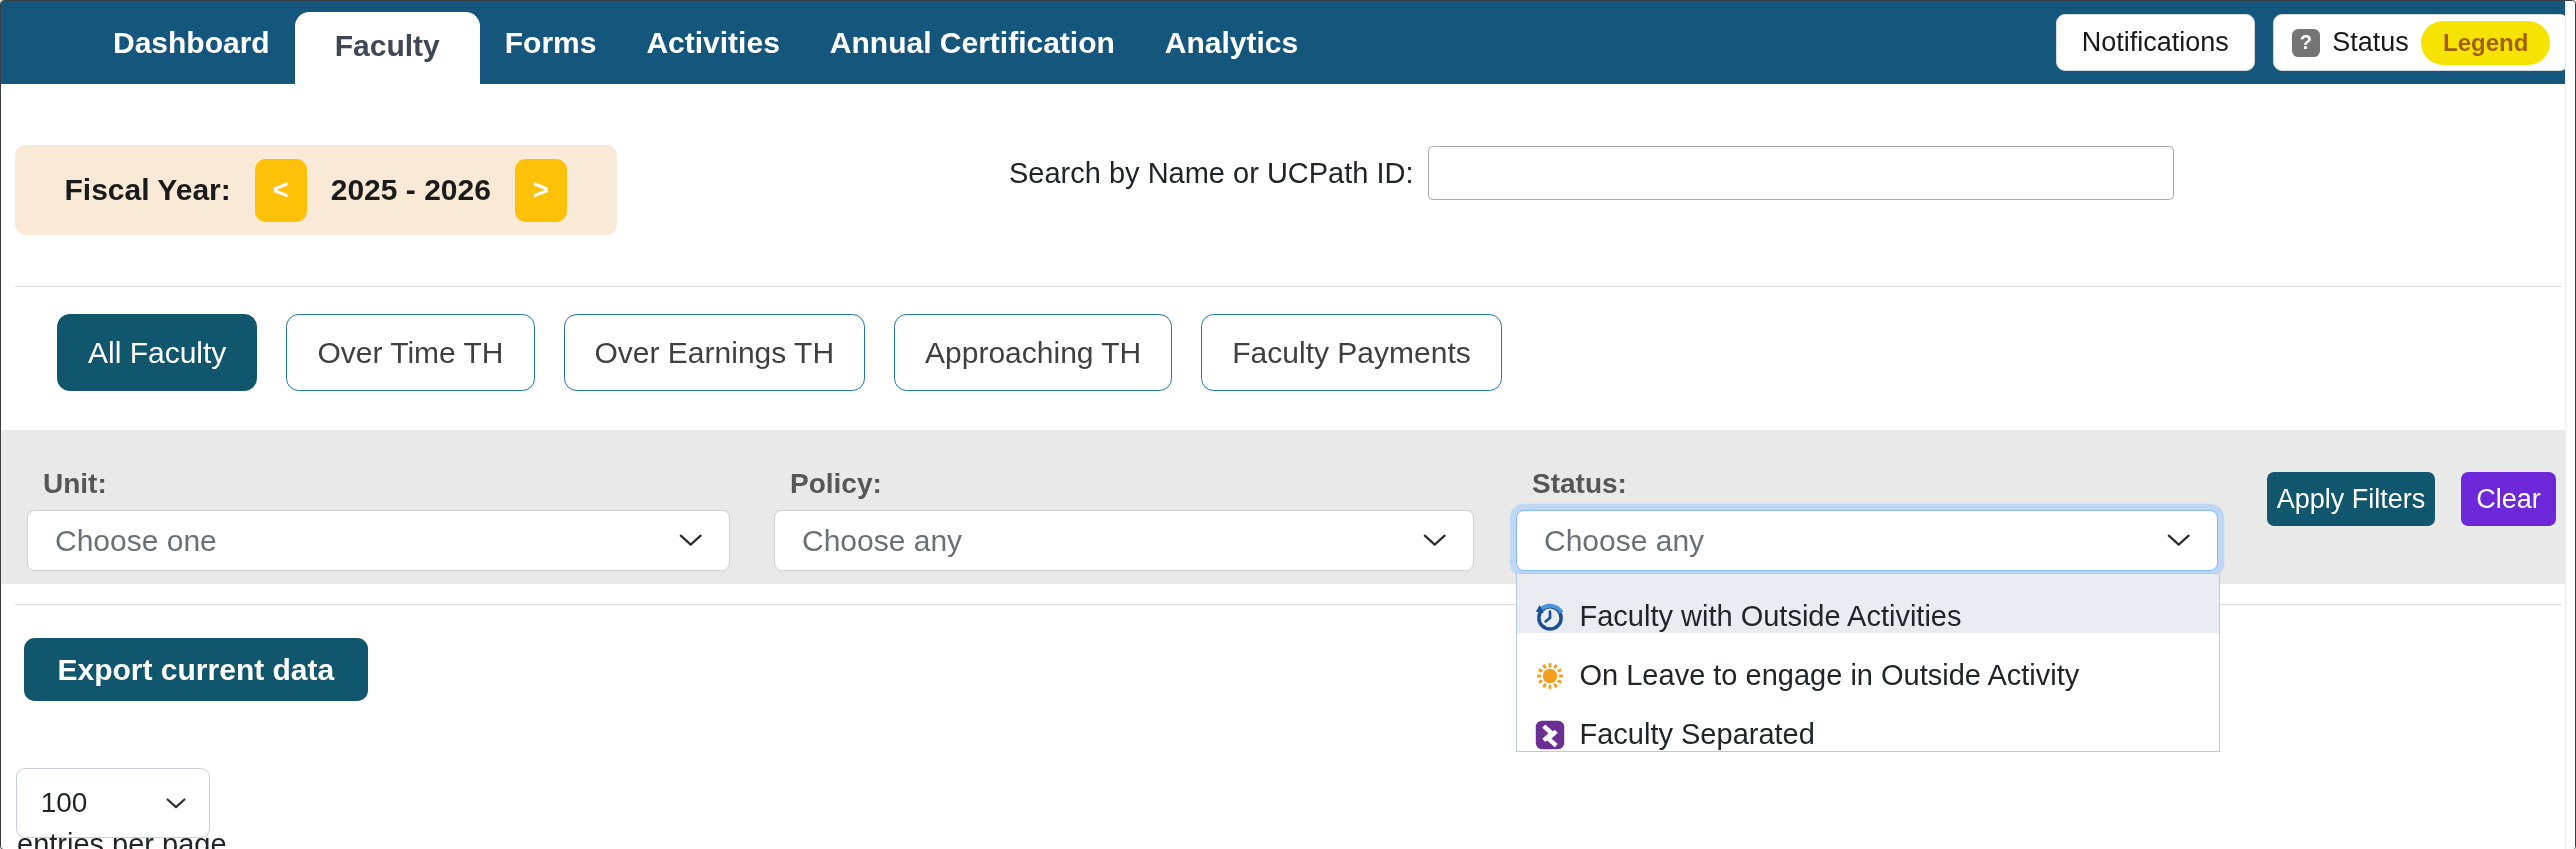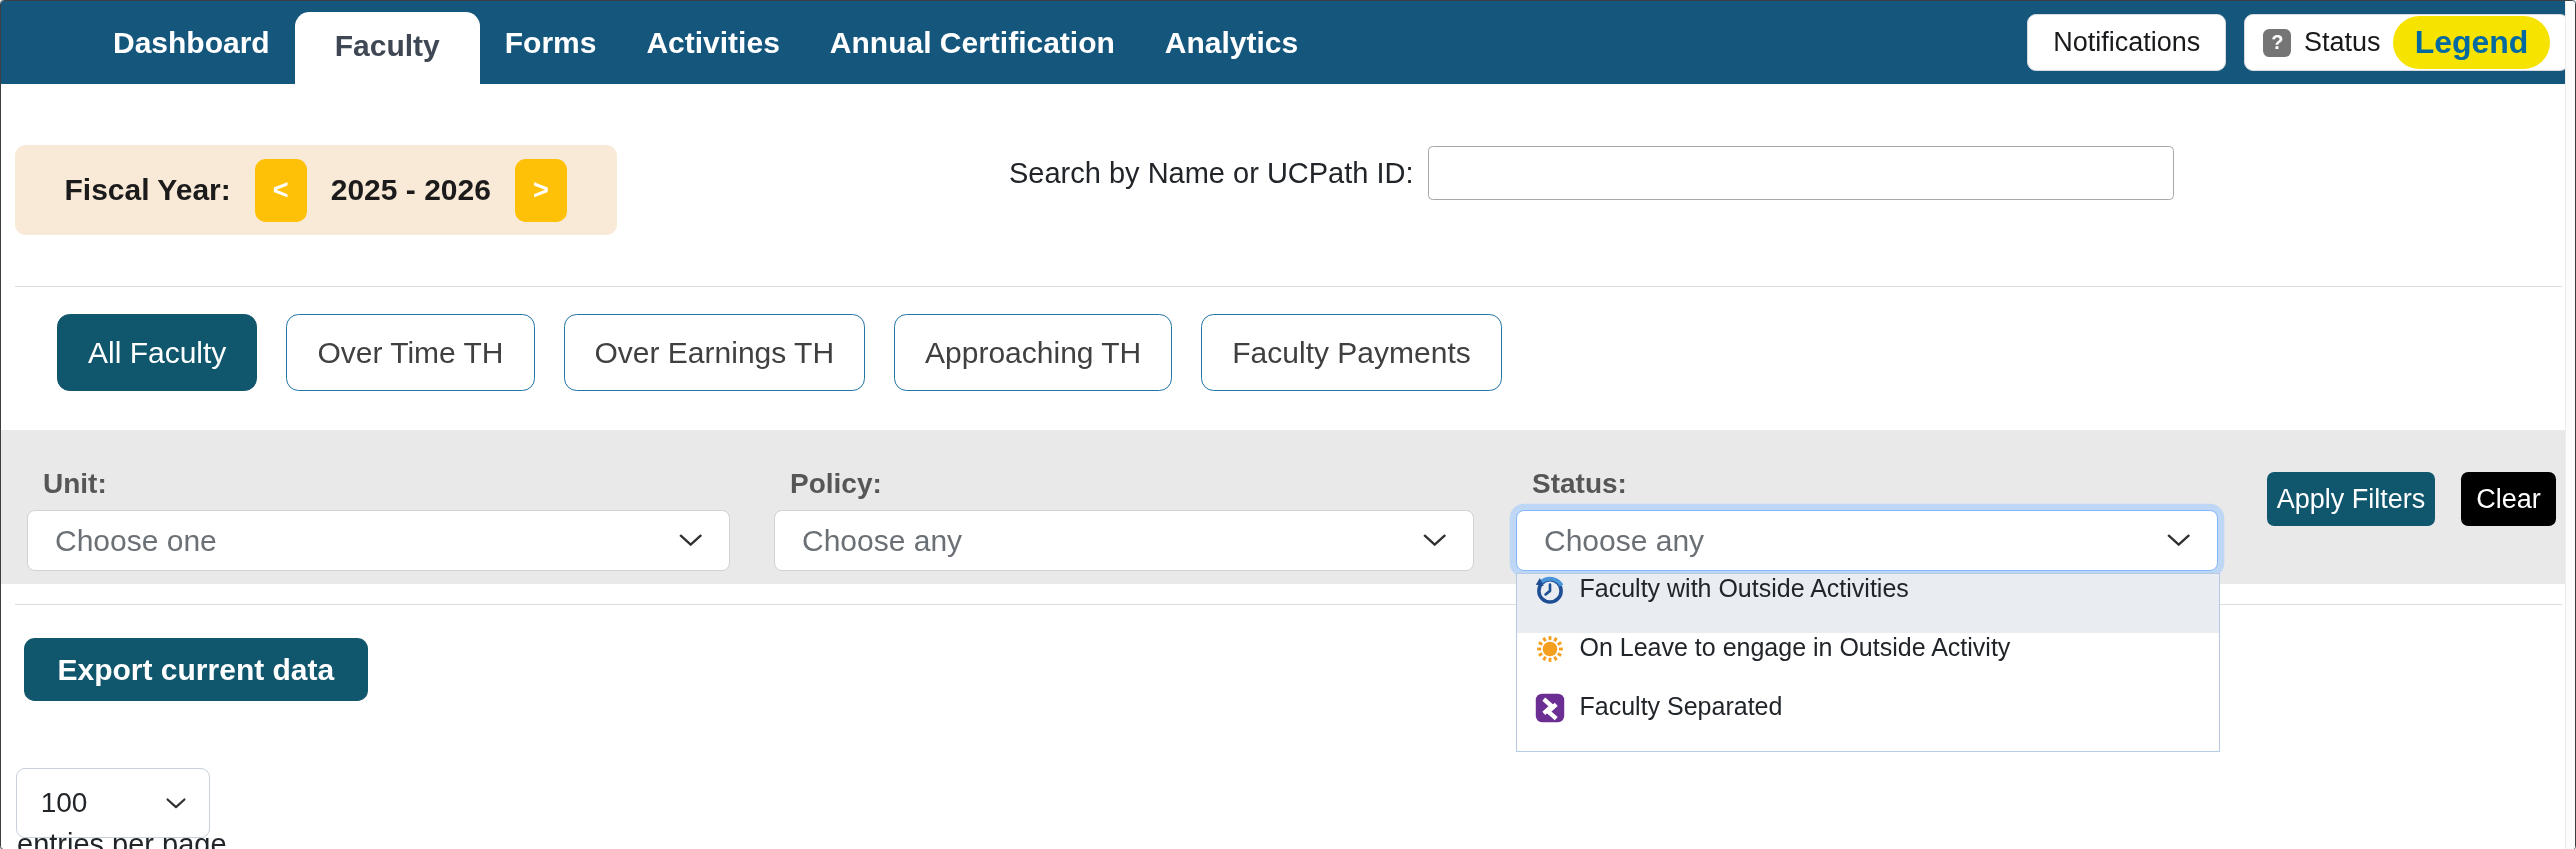--- a/index.html
+++ b/index.html
@@ -17,21 +17,21 @@
              padding:0 25px; white-space:nowrap; cursor:pointer; }
   .nav-tab.active { background:#ffffff; color:#3e4753; margin-top:10.8px; height:79px;
                     line-height:68px; border-radius:14.4px 14.4px 0 0; padding:0 40px;text-align:right; }
   .nav-right { margin-left:auto; display:flex; align-items:center; gap:18px; padding-right:6px; }
   .btn-white { background:#ffffff; border:0.9px solid #d6dadd; border-radius:9px; height:57px;
                display:flex; align-items:center; padding:0 25px; font-size:27px; color:#17191b;
                cursor:pointer; }
   .status-btn { gap:12.6px; padding:0 18px; }
   .help-ico { width:28px; height:28px; background:#757575; border-radius:6.3px; color:#ffffff;
               font-weight:bold; font-size:20px; display:flex; align-items:center; justify-content:center; }
-  .legend-pill { background:#f7e300; color:#0369a1; font-weight:bold; font-size:32px;
+  .legend-pill { background:#f7e300; color:#a16207; font-weight:bold; font-size:24px;
                  border-radius:899px; padding:8px 21.6px; }
 
   
   .fiscal { position:absolute; left:13.5px; top:144px; height:90px; background:#f9e9d7;
             border-radius:10.8px; display:flex; align-items:center; gap:24px; padding:0 50px; }
   .fiscal-label, .fiscal-year { font-weight:bold; font-size:30px; color:#1b1b1b; white-space:nowrap; }
   .yr-btn { width:52px; height:63px; background:#ffc107; border:none; border-radius:10.8px;
             color:#ffffff; font-weight:bold; font-size:27px; display:flex; align-items:center;
             justify-content:center; cursor:pointer; }
 
@@ -60,27 +60,27 @@
              border:0.9px solid #d2d2d2; border-radius:8px; display:flex; align-items:center;
              justify-content:space-between; padding:0 27px; font-size:30px; color:#6a7075;
              cursor:pointer; }
   .fselect.focused { border:0.9px solid #86b7fe; box-shadow:0 0 0 6.3px #bed7f5; }
   .g-unit   { left:26px;   width:703px; }
   .g-policy { left:773px;  width:700px; }
   .g-status { left:1515px; width:702px; }
   .band-btn { position:absolute; top:42px; height:54px; border:none; border-radius:7.2px;
               color:#ffffff; font-size:27px; cursor:pointer; }
   .apply-btn { left:2266px; width:168px; background:#10566c; }
-  .clear-btn { left:2460px; width:95px; background:#000000; }
+  .clear-btn { left:2460px; width:95px; background:#6d28d9; }
 
   
   .dropdown-menu { position:absolute; left:1515px; top:572px; width:704px; background:#ffffff;
                    border:0.9px solid #b5cbe4; z-index:40; }
-  .dd-item { height:59px; display:flex; align-items:flex-start; gap:13.5px; padding:0 17px;
-             font-size:25px; color:#212529; cursor:pointer; white-space:nowrap; }
+  .dd-item { height:59px; display:flex; align-items:flex-end; gap:13.5px; padding:0 17px;
+             font-size:29px; color:#212529; cursor:pointer; white-space:nowrap; }
   .dd-item.highlighted { background:#e9edf1; }
   .dd-ico { width:32px; height:32px; flex:0 0 32px; }
 
   
   .export-btn { position:absolute; left:22.5px; top:637px; height:63px; padding:0 34px;
                 background:#10566c; border:none; border-radius:10.8px; color:#ffffff;
                 font-weight:bold; font-size:30px; cursor:pointer; }
   .pagesize { position:absolute; left:15.3px; top:767px; width:194px; height:70px;
               background:#ffffff; border:0.9px solid #c9d0d8; border-radius:9px; display:flex;
               align-items:center; justify-content:space-between; padding:0 23.4px;

